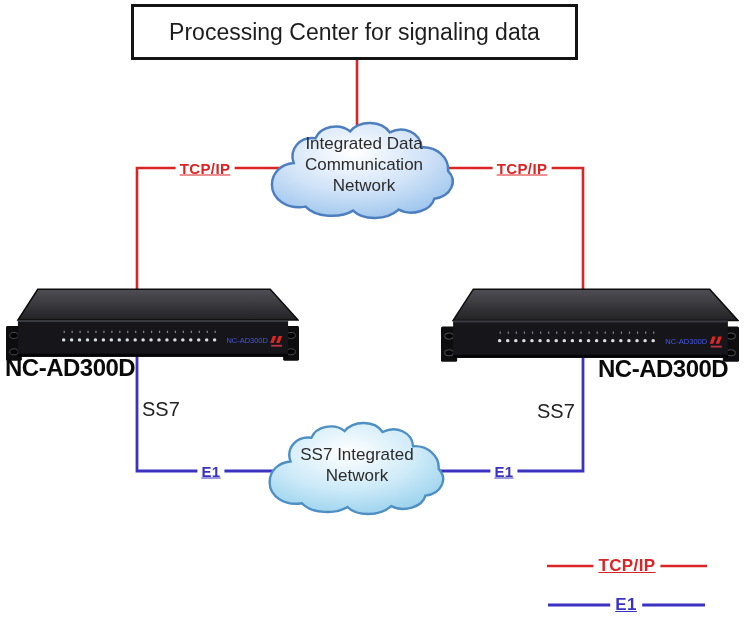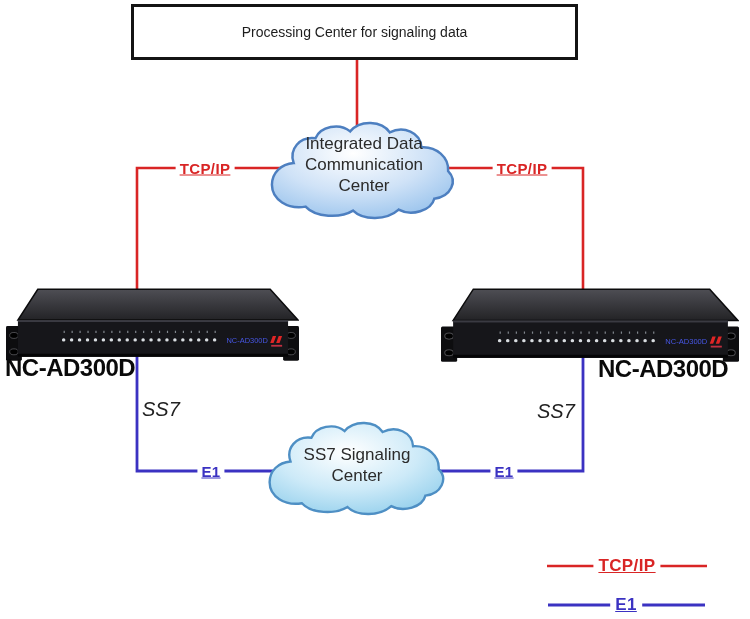--- a/index.html
+++ b/index.html
@@ -5,40 +5,40 @@
   html,body{margin:0;padding:0;background:#ffffff;}
   #stage{
     position:relative;width:750px;height:619px;background:#ffffff;
     font-family:"Liberation Sans",sans-serif;overflow:hidden;
   }
   .abs{position:absolute;}
   .title-box{
     position:absolute;left:131px;top:4px;width:447px;height:56px;
     border:3px solid #141414;box-sizing:border-box;background:#ffffff;
     display:flex;align-items:center;justify-content:center;
-    font-size:14px;color:#1d1d1d;
+    font-size:23px;color:#1d1d1d;
   }
   .cloud{position:absolute;}
   .cloud-text{
     position:absolute;text-align:center;font-size:17px;line-height:21px;
     color:#2b2b2b;
   }
   .link-label{
     position:absolute;transform:translate(-50%,-50%);
     background:#ffffff;padding:0 4px;font-weight:bold;font-size:15px;
     letter-spacing:0.4px;white-space:nowrap;
   }
   .legend-label{
     position:absolute;transform:translate(-50%,-50%);
     background:#ffffff;padding:0 5px;font-weight:bold;font-size:17px;
     letter-spacing:0.4px;white-space:nowrap;
   }
   .red{color:#d92525;text-decoration:underline;}
   .blue{color:#3b32c2;text-decoration:underline;}
-  .ss7-label{position:absolute;font-size:20px;color:#222222;white-space:nowrap;font-style:italic;}
+  .ss7-label{position:absolute;font-size:20px;color:#222222;white-space:nowrap;}
   .device-caption{
     position:absolute;font-weight:bold;font-size:24px;color:#0a0a0a;
     letter-spacing:-0.5px;white-space:nowrap;
   }
 </style>
 </head>
 <body>
 
 <div id="stage">
 
@@ -64,36 +64,36 @@
         <stop offset="0" stop-color="#ffffff"></stop>
         <stop offset="0.55" stop-color="#cfe2f7"></stop>
         <stop offset="1" stop-color="#97c2ec"></stop>
       </radialGradient>
     </defs>
     <path d="M 42,85 C 24,88 8,78 8,63 C 8,51 17,42 30,41 C 25,27 36,14 52,16
          C 57,4 76,0 87,9 C 97,-3 119,-2 127,10 C 141,3 158,10 159,25
          C 174,24 187,35 186,49 C 196,59 189,75 172,77 C 169,89 149,95 136,88
          C 124,99 100,99 90,89 C 77,97 52,96 42,85 Z" fill="url(#cgT)" stroke="#4d7fc0" stroke-width="2.5"></path>
   </svg>
-  <div class="cloud-text" style="left:288px;top:133px;width:152px">Integrated Data Communication Center</div>
+  <div class="cloud-text" style="left:288px;top:133px;width:152px">Integrated Data Communication Network</div>
 
   <svg class="cloud" style="left:262px;top:417px" width="190" height="106" viewBox="0 -5 200 110">
     <defs>
       <radialGradient id="cgB" cx="45%" cy="32%" r="75%">
         <stop offset="0" stop-color="#ffffff"></stop>
         <stop offset="0.55" stop-color="#cdeaf8"></stop>
         <stop offset="1" stop-color="#93cfec"></stop>
       </radialGradient>
     </defs>
     <path d="M 42,85 C 24,88 8,78 8,63 C 8,51 17,42 30,41 C 25,27 36,14 52,16
          C 57,4 76,0 87,9 C 97,-3 119,-2 127,10 C 141,3 158,10 159,25
          C 174,24 187,35 186,49 C 196,59 189,75 172,77 C 169,89 149,95 136,88
          C 124,99 100,99 90,89 C 77,97 52,96 42,85 Z" fill="url(#cgB)" stroke="#4e8fc4" stroke-width="2.5"></path>
   </svg>
-  <div class="cloud-text" style="left:292px;top:444px;width:130px">SS7 Signaling Center</div>
+  <div class="cloud-text" style="left:292px;top:444px;width:130px">SS7 Integrated Network</div>
 
   <svg class="abs" style="left:6px;top:286px" width="293" height="78" viewBox="0 0 295 78">
     <defs>
       <linearGradient id="tgL" x1="0" y1="0" x2="0" y2="1">
         <stop offset="0" stop-color="#4e4e54"></stop>
           <stop offset="1" stop-color="#232326"></stop>
       </linearGradient>
     </defs>
     <rect x="0" y="40" width="16" height="35" rx="1.5" fill="#0d0d0f"></rect>
     <rect x="279" y="40" width="16" height="35" rx="1.5" fill="#0d0d0f"></rect>

